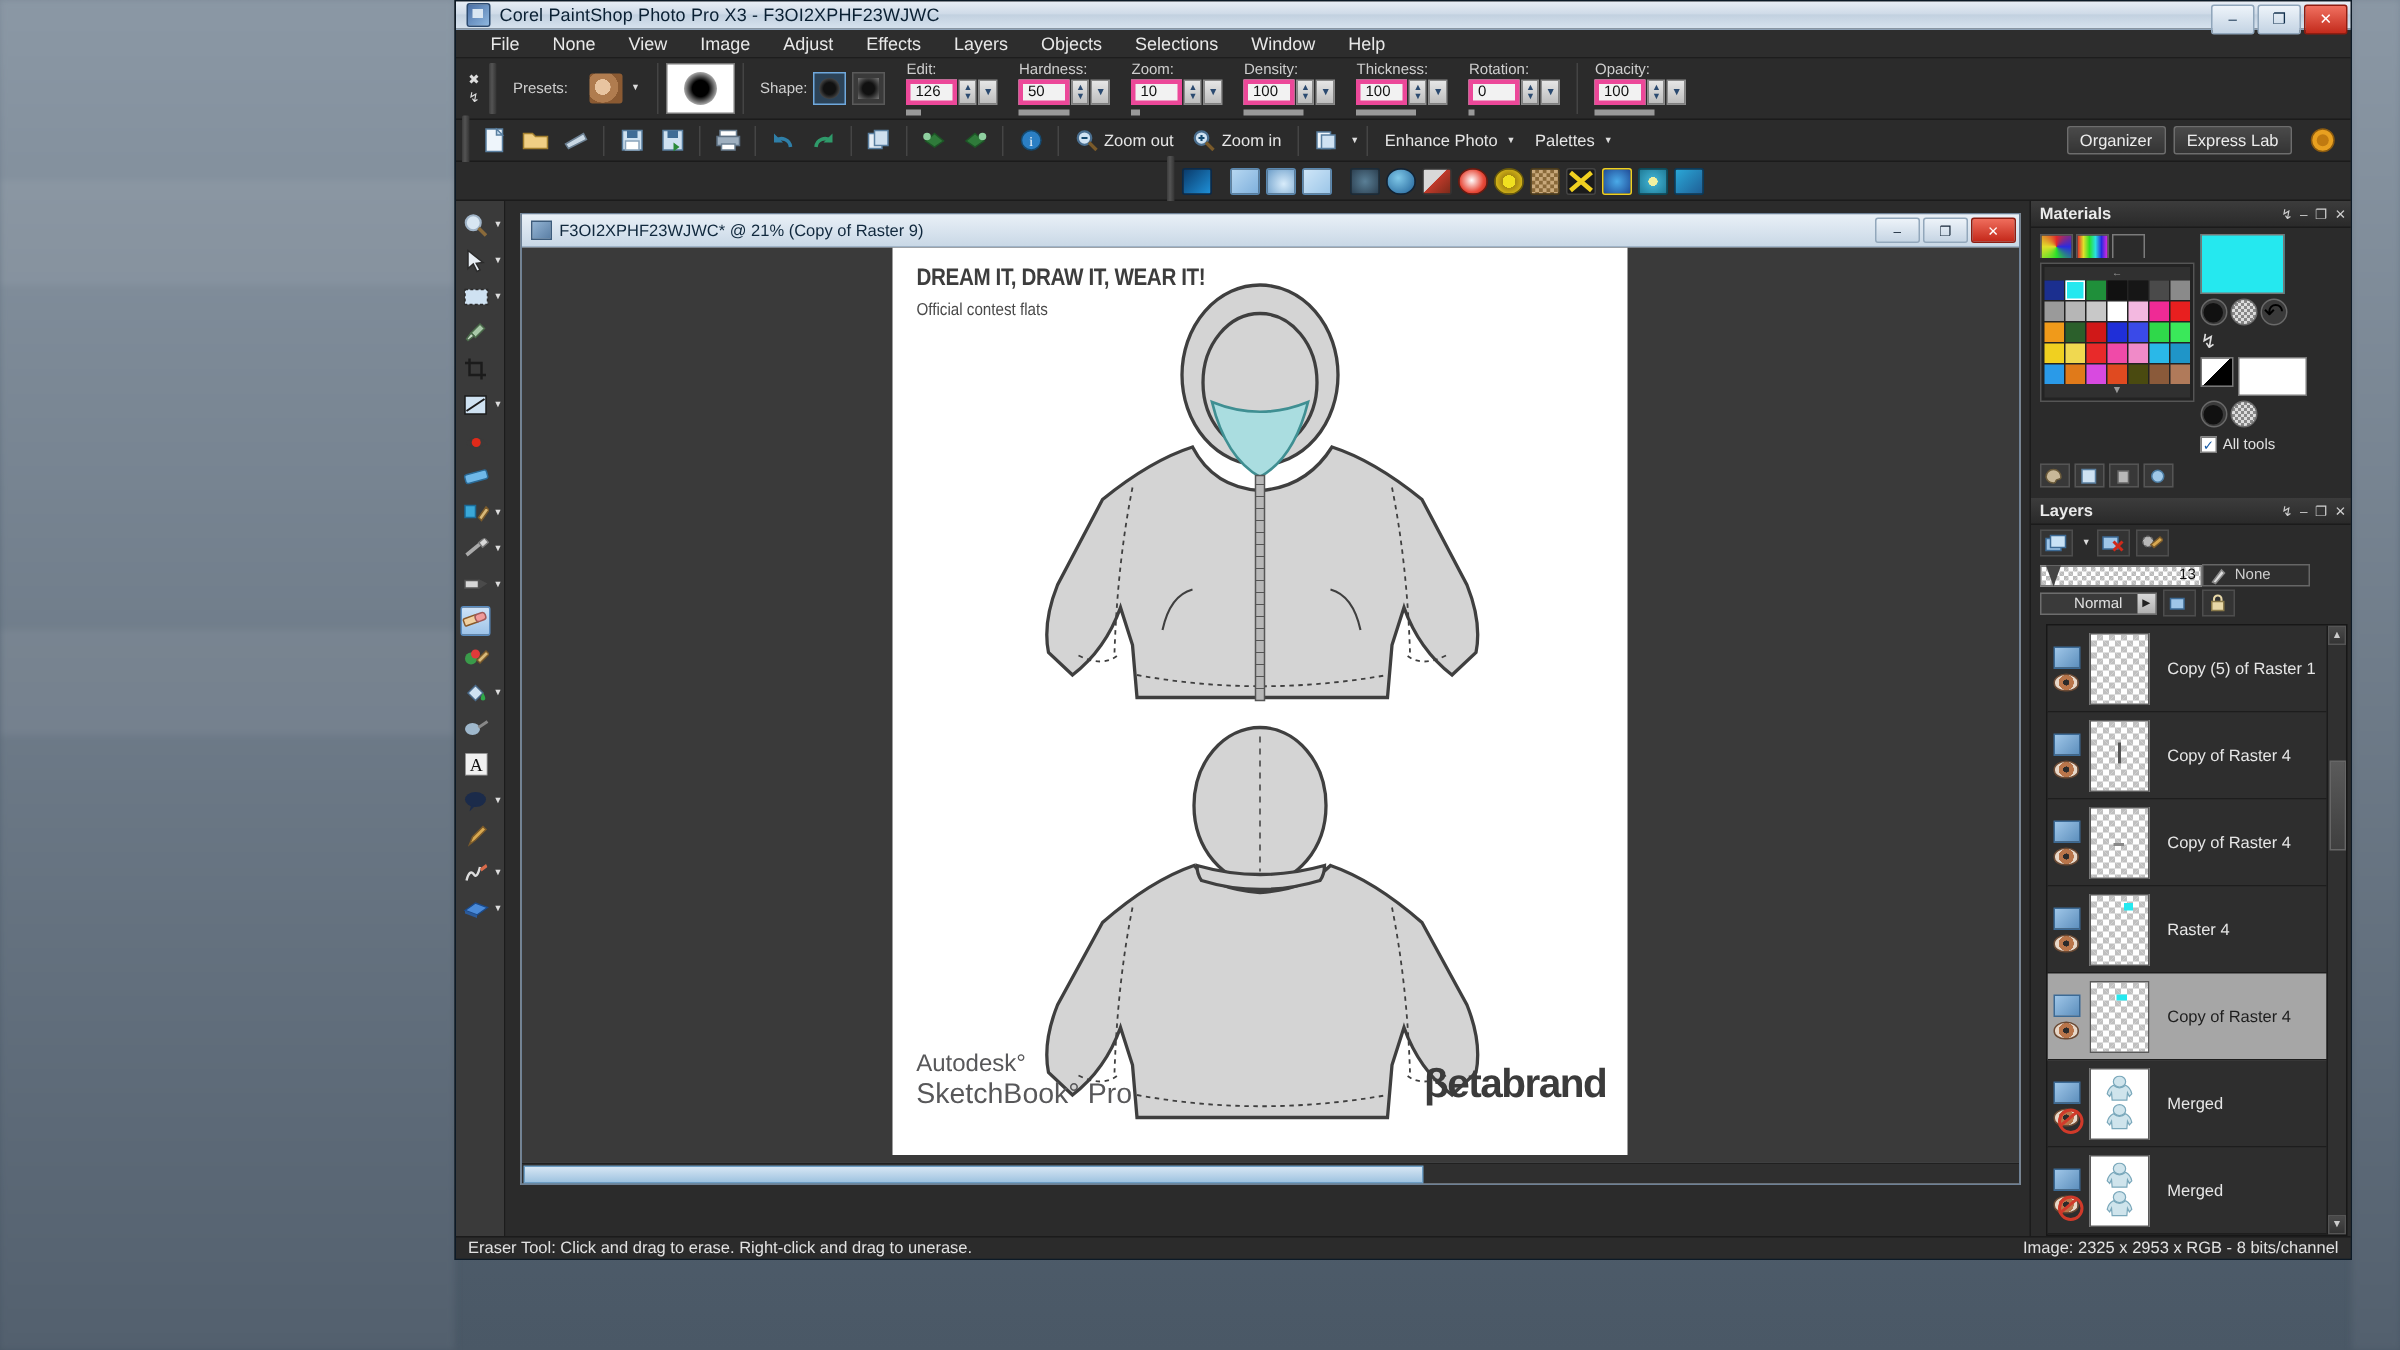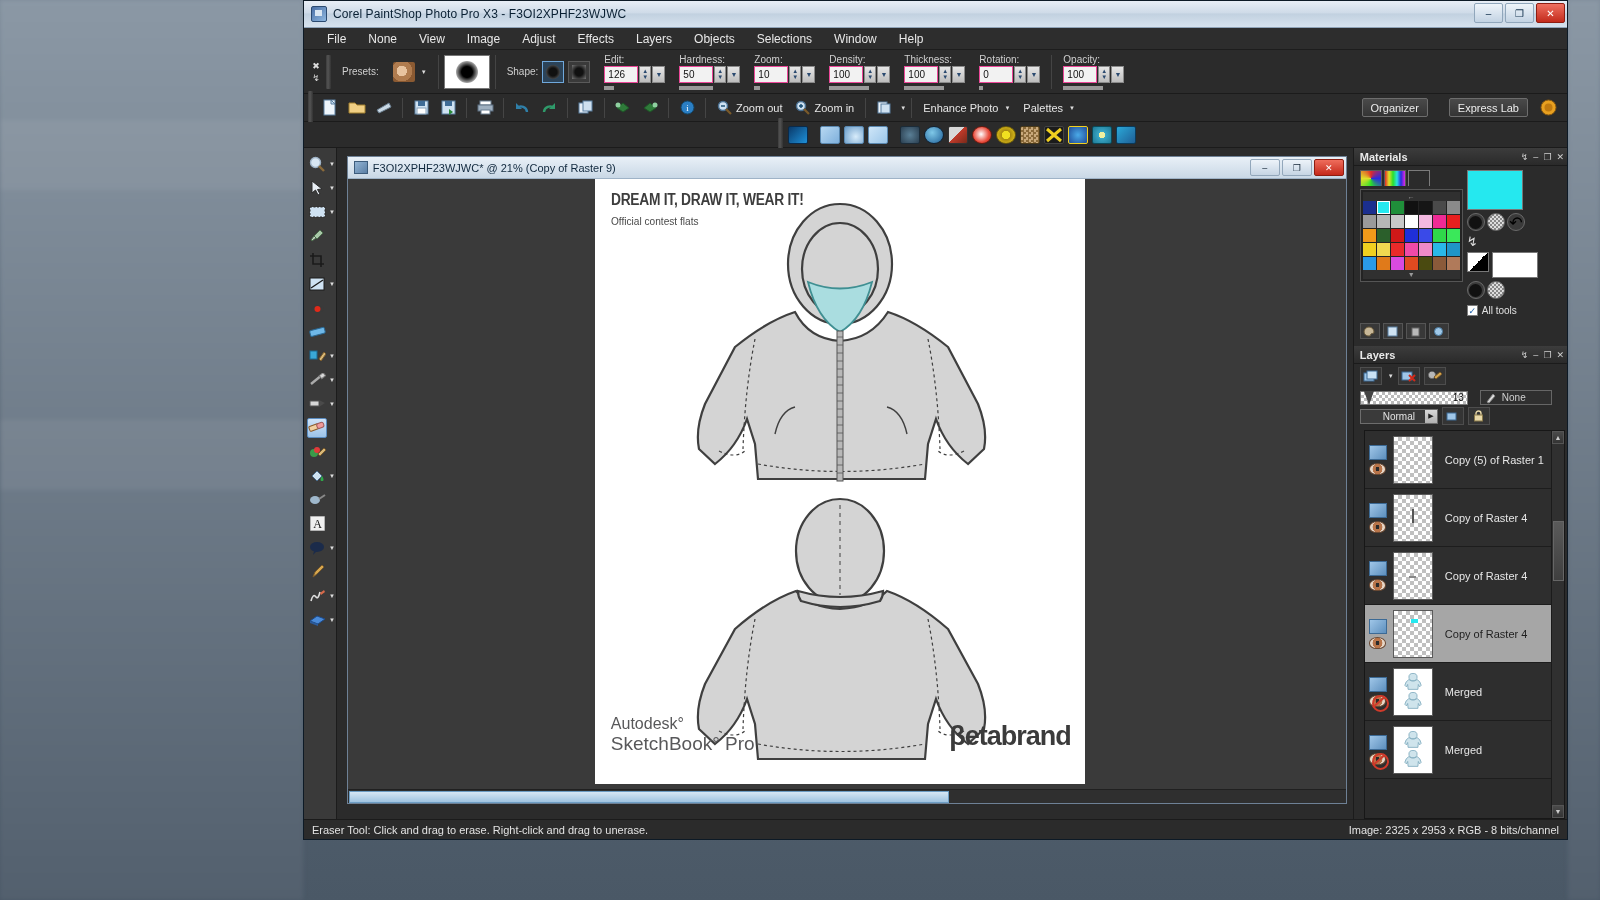--- a/index.html
+++ b/index.html
@@ -111,21 +111,21 @@
   }
   .shape-btn {
     width: 22px; height: 22px; border: 1px solid #5a5a5a; background: #3a3a3a;
     display:flex;align-items:center;justify-content:center;
   }
   .shape-btn.sel { border-color:#6fa8dc; background:#2c4358; }
   .shape-circ { width:14px;height:14px;border-radius:50%;background: radial-gradient(circle,#111 40%,#777 100%);}
   .shape-sq { width:14px;height:14px;background: radial-gradient(circle,#111 40%,#777 100%);}
   .spin-wrap { display:flex; align-items:center; gap:1px; }
   .num-field {
-    width: 34px; height: 17px; background: #f2f2f2; border: 1px solid #ec4899;
+    width: 34px; height: 17px; background: #f2f2f2; border: 3px solid #ec4899;
     color:#111; font-size:10px; display:flex; align-items:center; padding-left:3px;
   }
   .spin {
     width: 12px; height: 17px; background: linear-gradient(180deg,#e6e6e6,#bdbdbd);
     border: 1px solid #8a8a8a; display:flex;flex-direction:column;
     align-items:center; justify-content:center; line-height:6px; font-size:6px; color:#2b4a70;
   }
   .spin-d {
     width: 13px; height: 17px; background: linear-gradient(180deg,#e6e6e6,#bdbdbd);
     border: 1px solid #8a8a8a; display:flex;align-items:center;justify-content:center;
@@ -251,21 +251,21 @@
   .mat-btn-row{display:flex;gap:2px;}
   .rnd-btn{width:18px;height:18px;border-radius:50%;border:1px solid #6a6a6a;background:#3a3a3a;display:flex;align-items:center;justify-content:center;}
   .bw-box{width:22px;height:20px;background:linear-gradient(135deg,#fff 0 50%,#000 50% 100%);border:1px solid #777;}
   .alltools{display:flex;align-items:center;gap:4px;color:#e0e0e0;font-size:10px;margin-top:3px;}
   .chk{width:11px;height:11px;background:#fff;border:1px solid #7d7d7d;color:#1b5ea8;font-size:9px;display:flex;align-items:center;justify-content:center;}
   .mat-tool-row{display:flex;gap:3px;padding:3px 6px;}
   .mat-tool{width:20px;height:16px;border:1px solid #555;background:#383838;display:flex;align-items:center;justify-content:center;}
 
   .layers-toolbar{height:24px;display:flex;align-items:center;gap:4px;padding-left:6px;background:#2b2b2b;}
   .lt-btn{width:22px;height:18px;border:1px solid #4d4d4d;background:#343434;display:flex;align-items:center;justify-content:center;}
-  .opacity-row{display:flex;align-items:center;gap:12px;padding:2px 6px;}
+  .opacity-row{display:flex;align-items:center;gap:0;padding:2px 6px;}
   .opacity-slider{
     width:108px;height:14px;border:1px solid #777;position:relative;
     background-image: linear-gradient(45deg,#bbb 25%,transparent 25%),linear-gradient(-45deg,#bbb 25%,transparent 25%),linear-gradient(45deg,transparent 75%,#bbb 75%),linear-gradient(-45deg,transparent 75%,#bbb 75%);
     background-size:6px 6px;background-position:0 0,0 3px,3px -3px,-3px 0;background-color:#fff;
     display:flex;align-items:center;justify-content:flex-end;
   }
   .opacity-val{font-size:10px;color:#111;padding-right:3px;}
   .slider-handle{position:absolute;left:3px;top:-1px;width:0;height:0;border-left:5px solid transparent;border-right:5px solid transparent;border-top:14px solid #444;}
   .none-box{width:72px;height:15px;border:1px solid #666;background:#2f2f2f;display:flex;align-items:center;gap:5px;padding-left:4px;}
   .none-txt{color:#cfcfcf;font-size:10px;}
@@ -562,21 +562,21 @@
     <div class="tb-text">
       <span>Enhance Photo</span>
       <span class="tool-arrow">▼</span>
     </div>
     <div class="tb-text">
       <span>Palettes</span>
       <span class="tool-arrow">▼</span>
     </div>
     <div style="flex:1"></div>
     <div class="pill-btn">Organizer</div>
-    <div class="pill-btn" style="margin-left:20px">Express Lab</div>
+    <div class="pill-btn" style="margin-left:4px">Express Lab</div>
     <div class="tb-btn" style="margin:0 6px">
       <svg width="17" height="17" viewBox="0 0 17 17">
           <circle cx="8.5" cy="8.5" r="7.5" fill="#e8a020" stroke="#8a5a10"></circle>
           <circle cx="8.5" cy="8.5" r="4" fill="#c07a10"></circle>
         </svg>
     </div>
   </div>
 
   <div class="fxbar">
     <div class="grip" style="margin-left:470px"></div>
@@ -1044,20 +1044,30 @@
           <div class="layer-row">
             <div class="lr-icons">
               <div class="lyr-ic"></div>
               <div class="eye"></div>
             </div>
             <div class="thumb">
               <div style="position:absolute;left:15px;top:23px;width:7px;height:2px;background:#888"></div>
             </div>
             <div class="lyr-name">Copy of Raster 4</div>
           </div>
+          <div class="layer-row">
+            <div class="lr-icons">
+              <div class="lyr-ic"></div>
+              <div class="eye"></div>
+            </div>
+            <div class="thumb">
+              <div style="position:absolute;left:22px;top:5px;width:6px;height:5px;background:#25e8ef"></div>
+            </div>
+            <div class="lyr-name">Raster 4</div>
+          </div>
           <div class="layer-row sel">
             <div class="lr-icons">
               <div class="lyr-ic"></div>
               <div class="eye"></div>
             </div>
             <div class="thumb">
               <div style="position:absolute;left:17px;top:8px;width:7px;height:4px;background:#25e8ef"></div>
             </div>
             <div class="lyr-name">Copy of Raster 4</div>
           </div>

